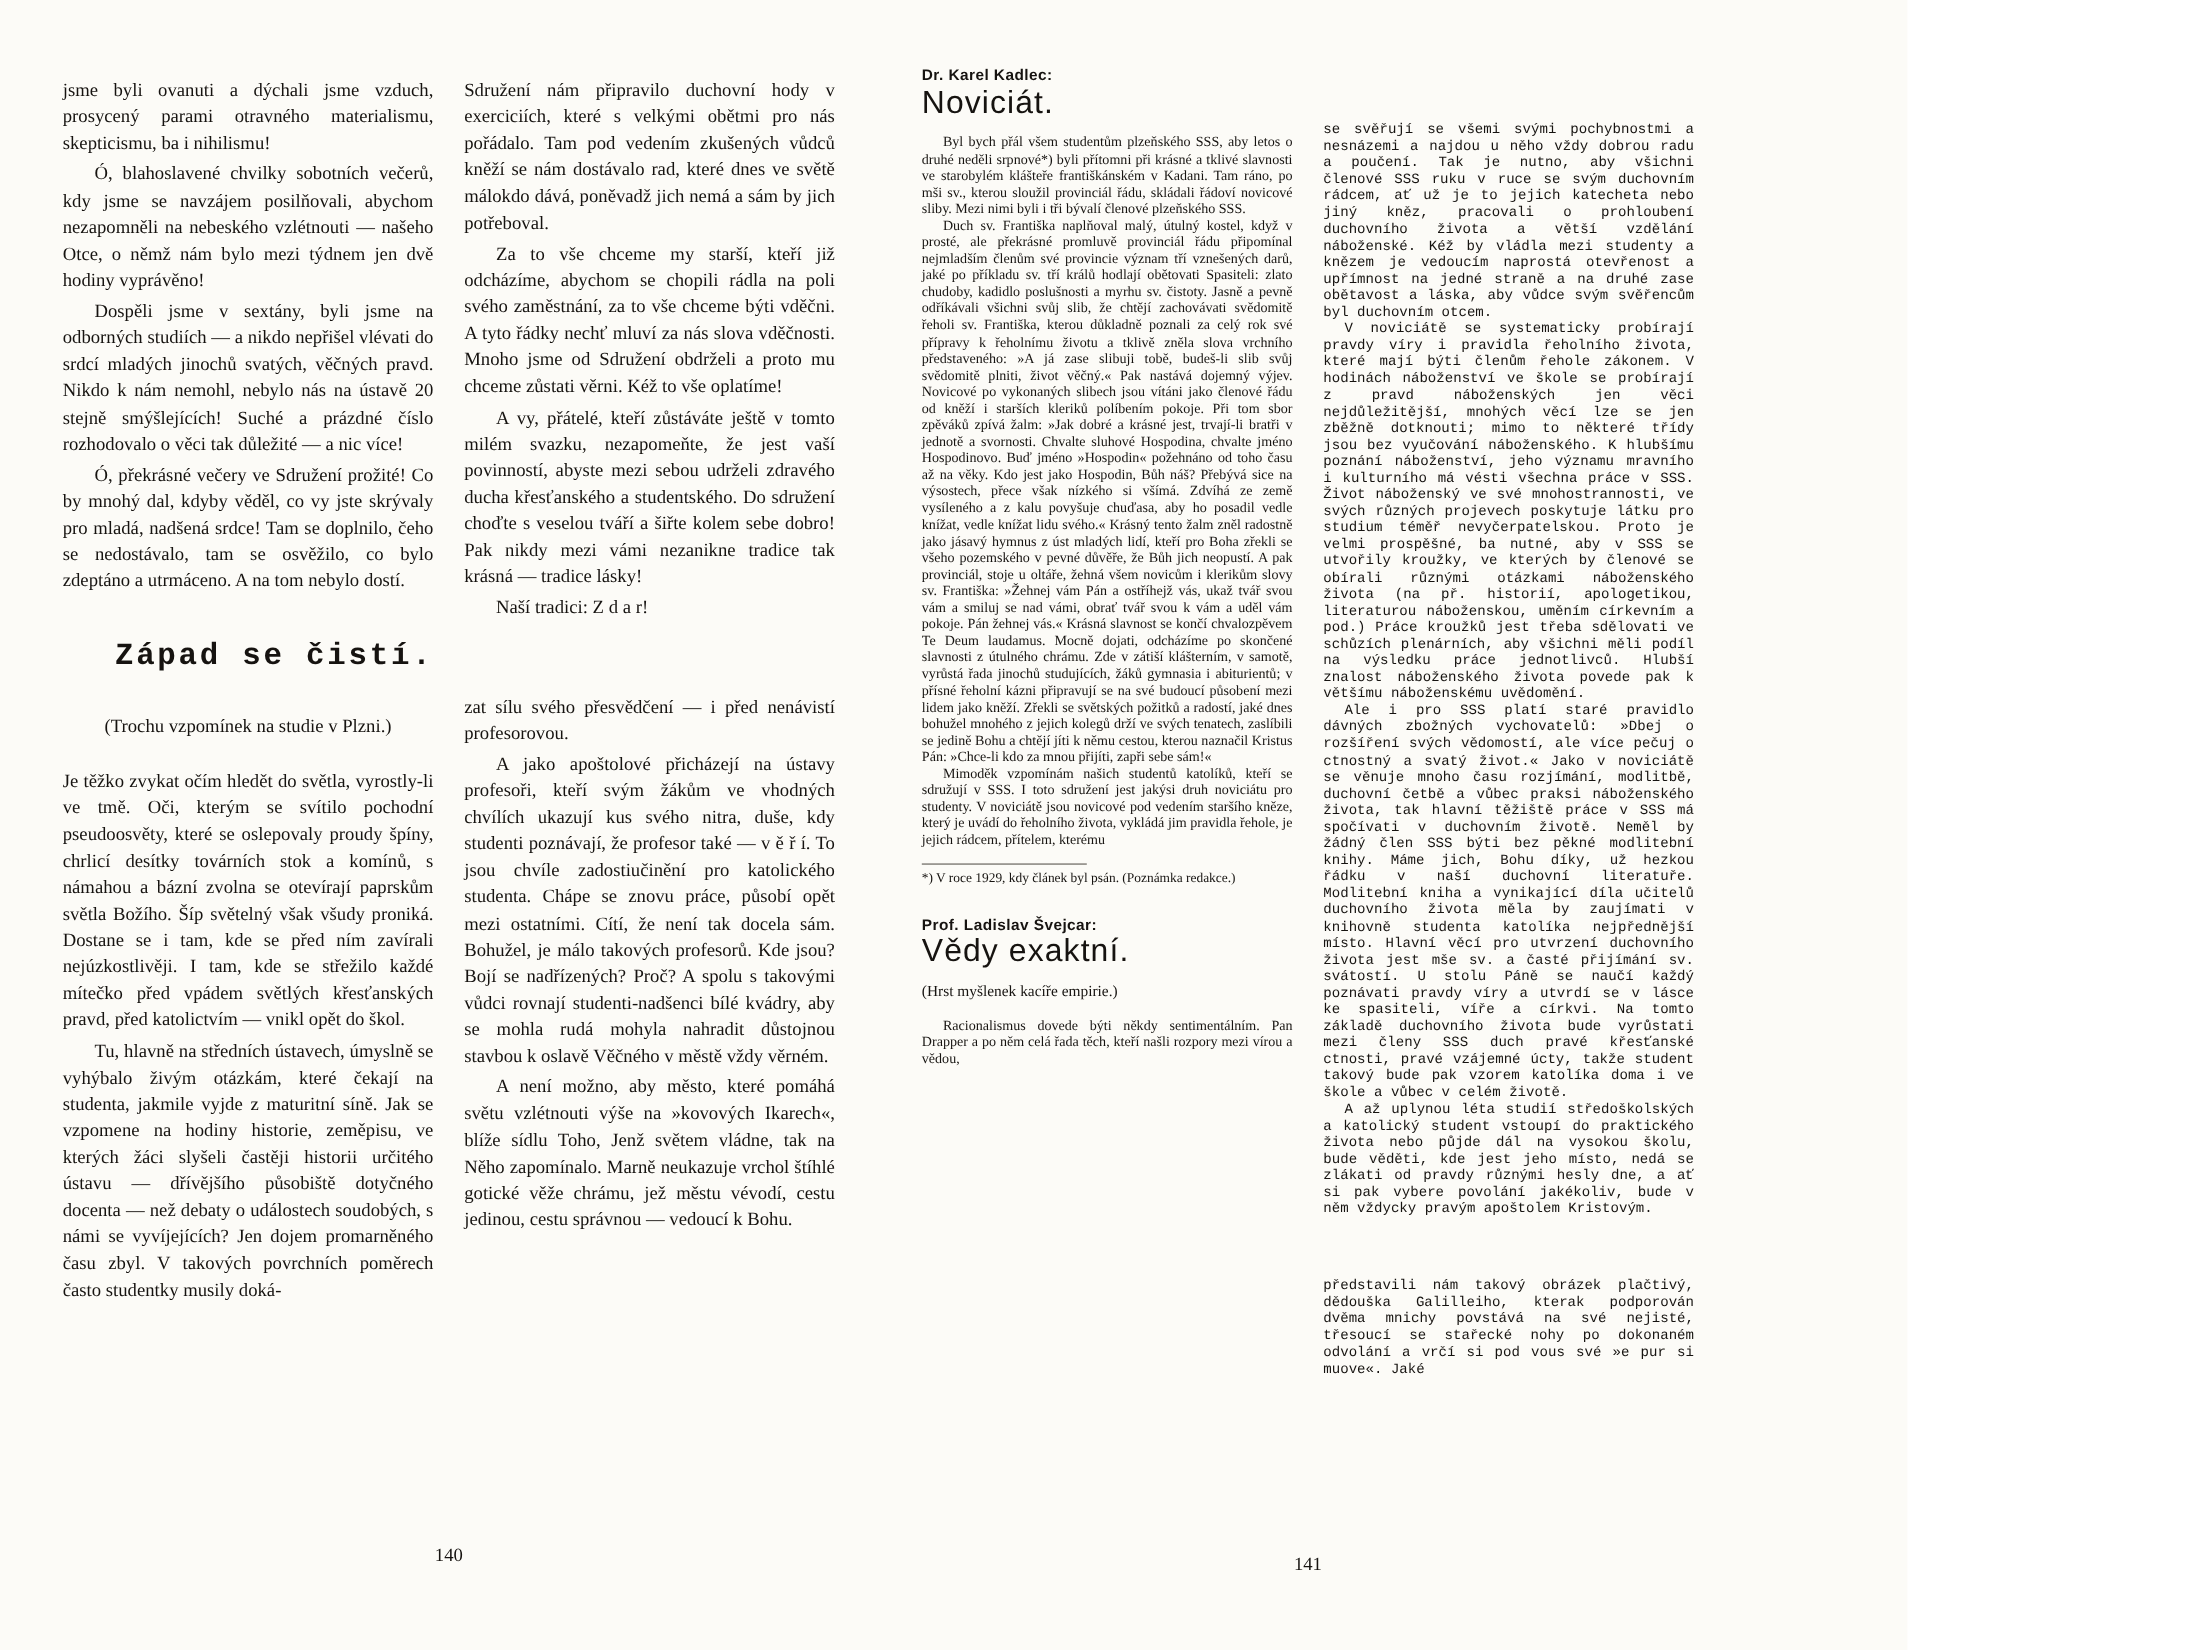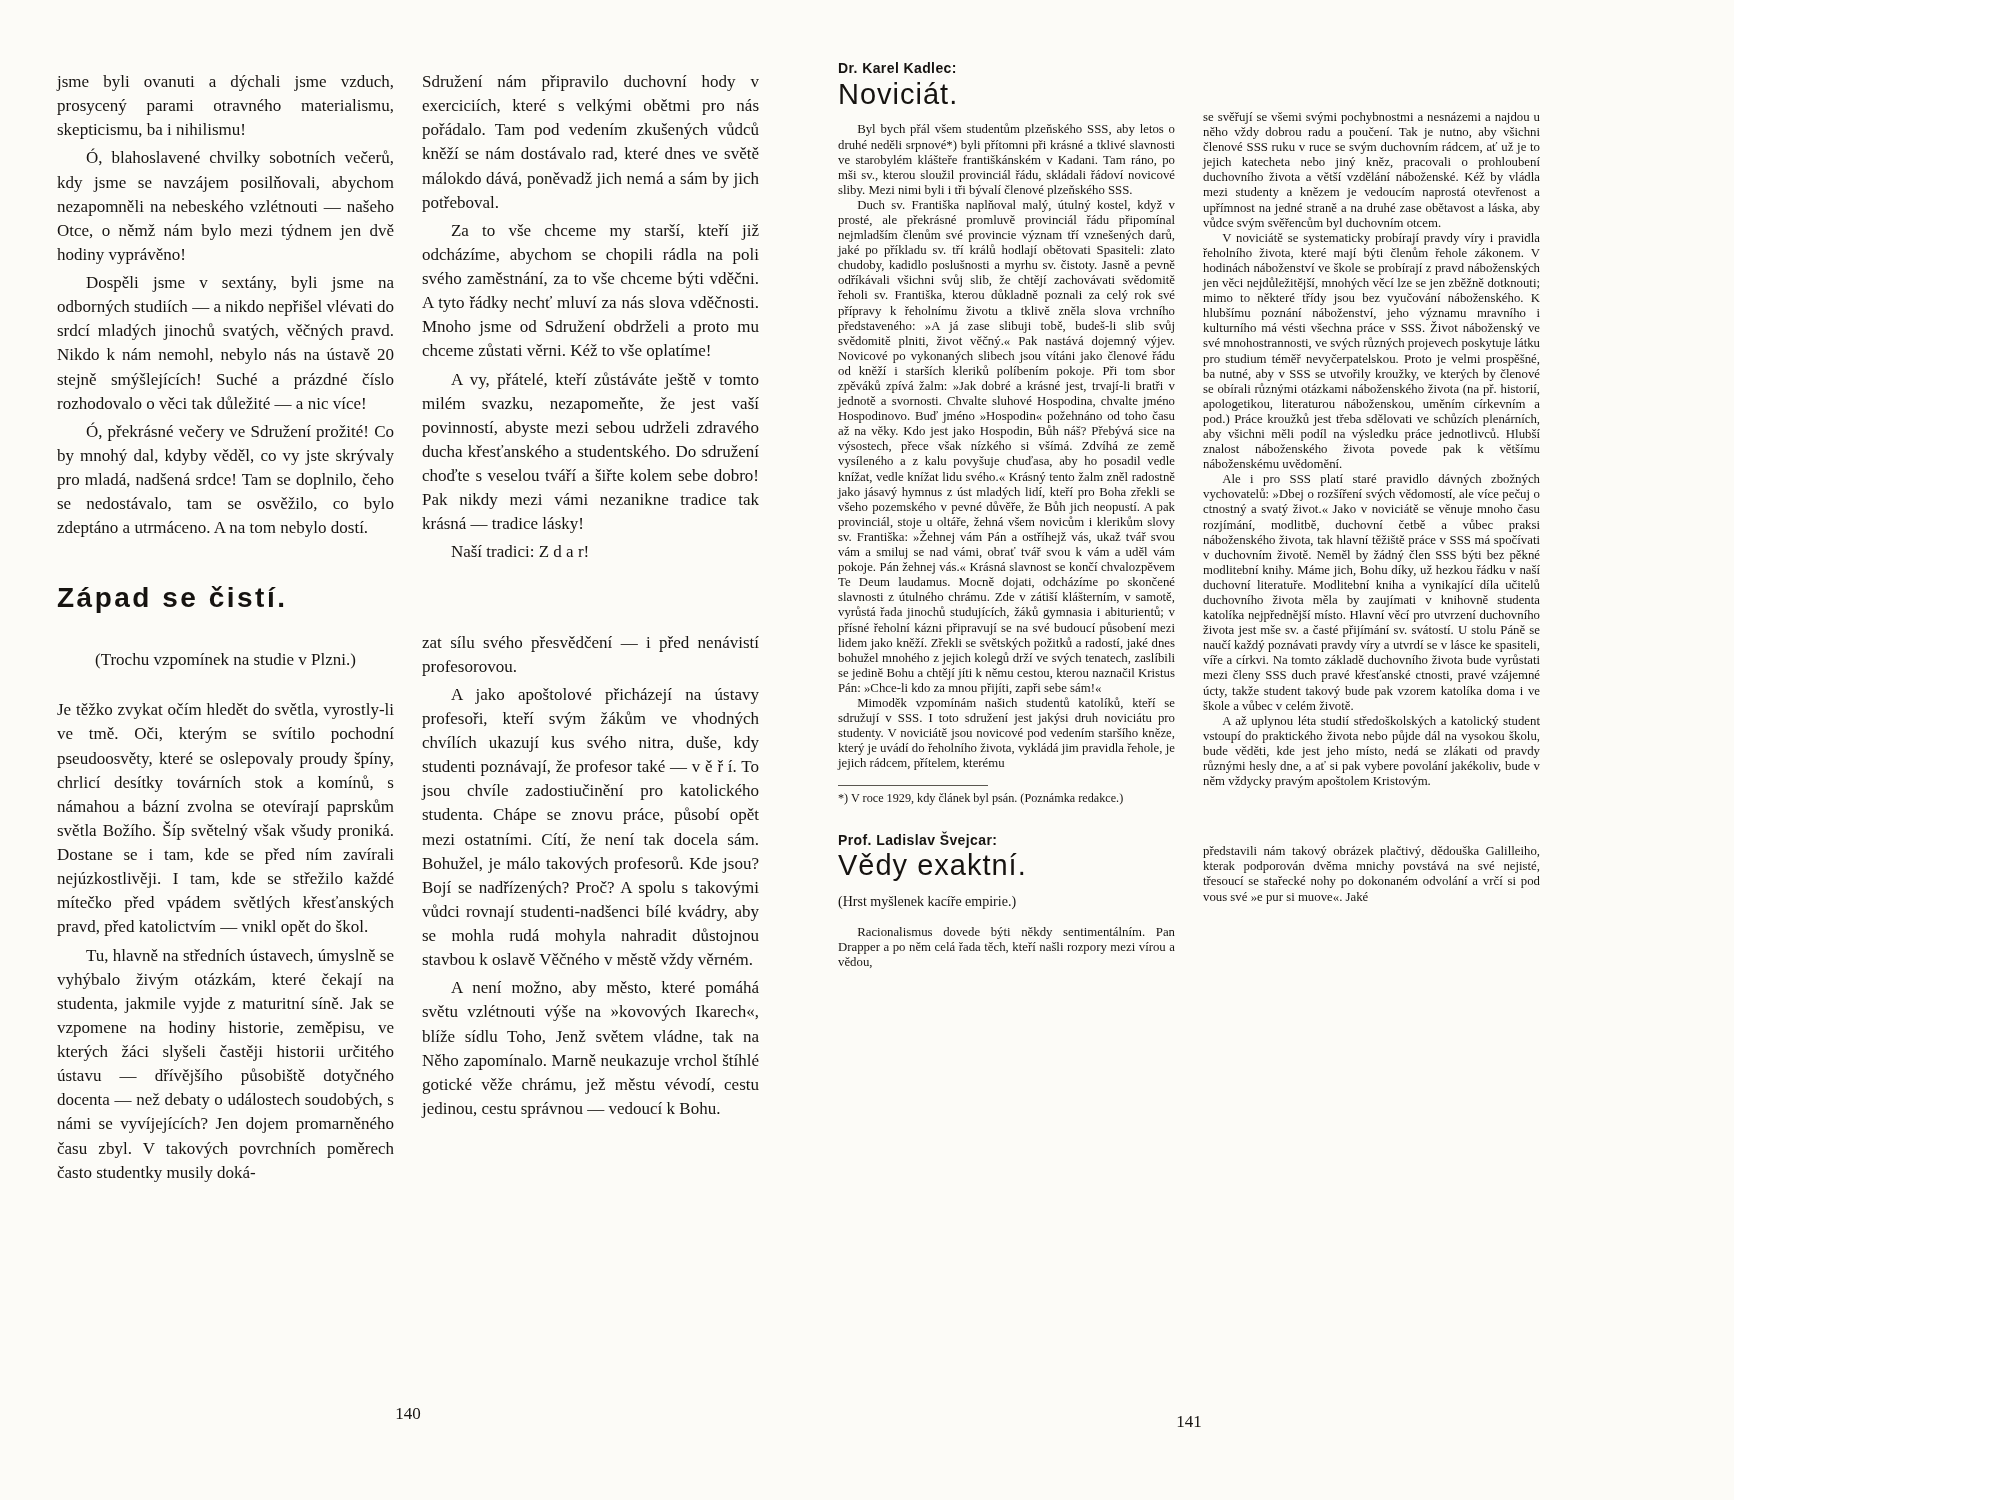--- a/index.html
+++ b/index.html
@@ -19,23 +19,23 @@
                 font-family:"Liberation Serif","DejaVu Serif",serif;
                 font-size:12.8px; line-height:1.18; text-align:justify; }
   .cols { display:flex; gap:28px; }
   .col  { flex:0 0 337px; width:337px; }
 
   .page-left  p { text-indent:1.7em; margin:0 0 4px 0; }
   .page-right p { text-indent:1.5em; margin:0; }
   .noindent { text-indent:0 !important; }
 
   .section-heading {
-    font-family:Liberation Sans, sans-serif;
+    font-family:Liberation Mono, monospace;
     font-weight:bold; font-size:28px; letter-spacing:2.5px;
-    margin:38px 0 30px 0; text-align:left;
+    margin:38px 0 30px 0; text-align:right;
   }
   .col-subtitle { text-indent:0 !important; text-align:center; margin:0 0 26px 0 !important; }
 
   .article-author {
     font-family:"Liberation Sans","DejaVu Sans",sans-serif;
     font-weight:bold; font-size:14px; letter-spacing:0.4px; margin:0 0 2px 0;
   }
   .article-title {
     font-family:"Liberation Sans","DejaVu Sans",sans-serif;
     font-weight:normal; font-size:29px; letter-spacing:1px; line-height:1.1;
@@ -44,21 +44,21 @@
   .article2-block { margin-top:26px; }
   .subtitle-small { text-indent:0 !important; text-align:left; font-size:14px; margin:4px 0 14px 0 !important; }
 
   .tradition-line { margin-top:2px !important; }
 
   .footnote-rule { width:150px; border-top:1px solid #5a5650; margin-top:14px; }
   .footnote { font-size:12.2px; margin-top:5px !important; padding-left:14px; text-indent:-14px 1important; text-indent:-14px !important; }
 
   .spacer-62 { height:62px; }
   .spacer-55 { height:55px; }
-  .col-offset { padding-top:50px; }
+  .col-offset { padding-top:50px;font-family:Liberation Mono, monospace; }
 
   .page-number {
     position:absolute;
     font-family:"Liberation Serif","DejaVu Serif",serif;
     font-size:17px; text-align:center; width:702px;
   }
   .pn-left  { top:1404px; left:57px; }
   .pn-right { top:1412px; left:838px; }
 </style>
 </head>

